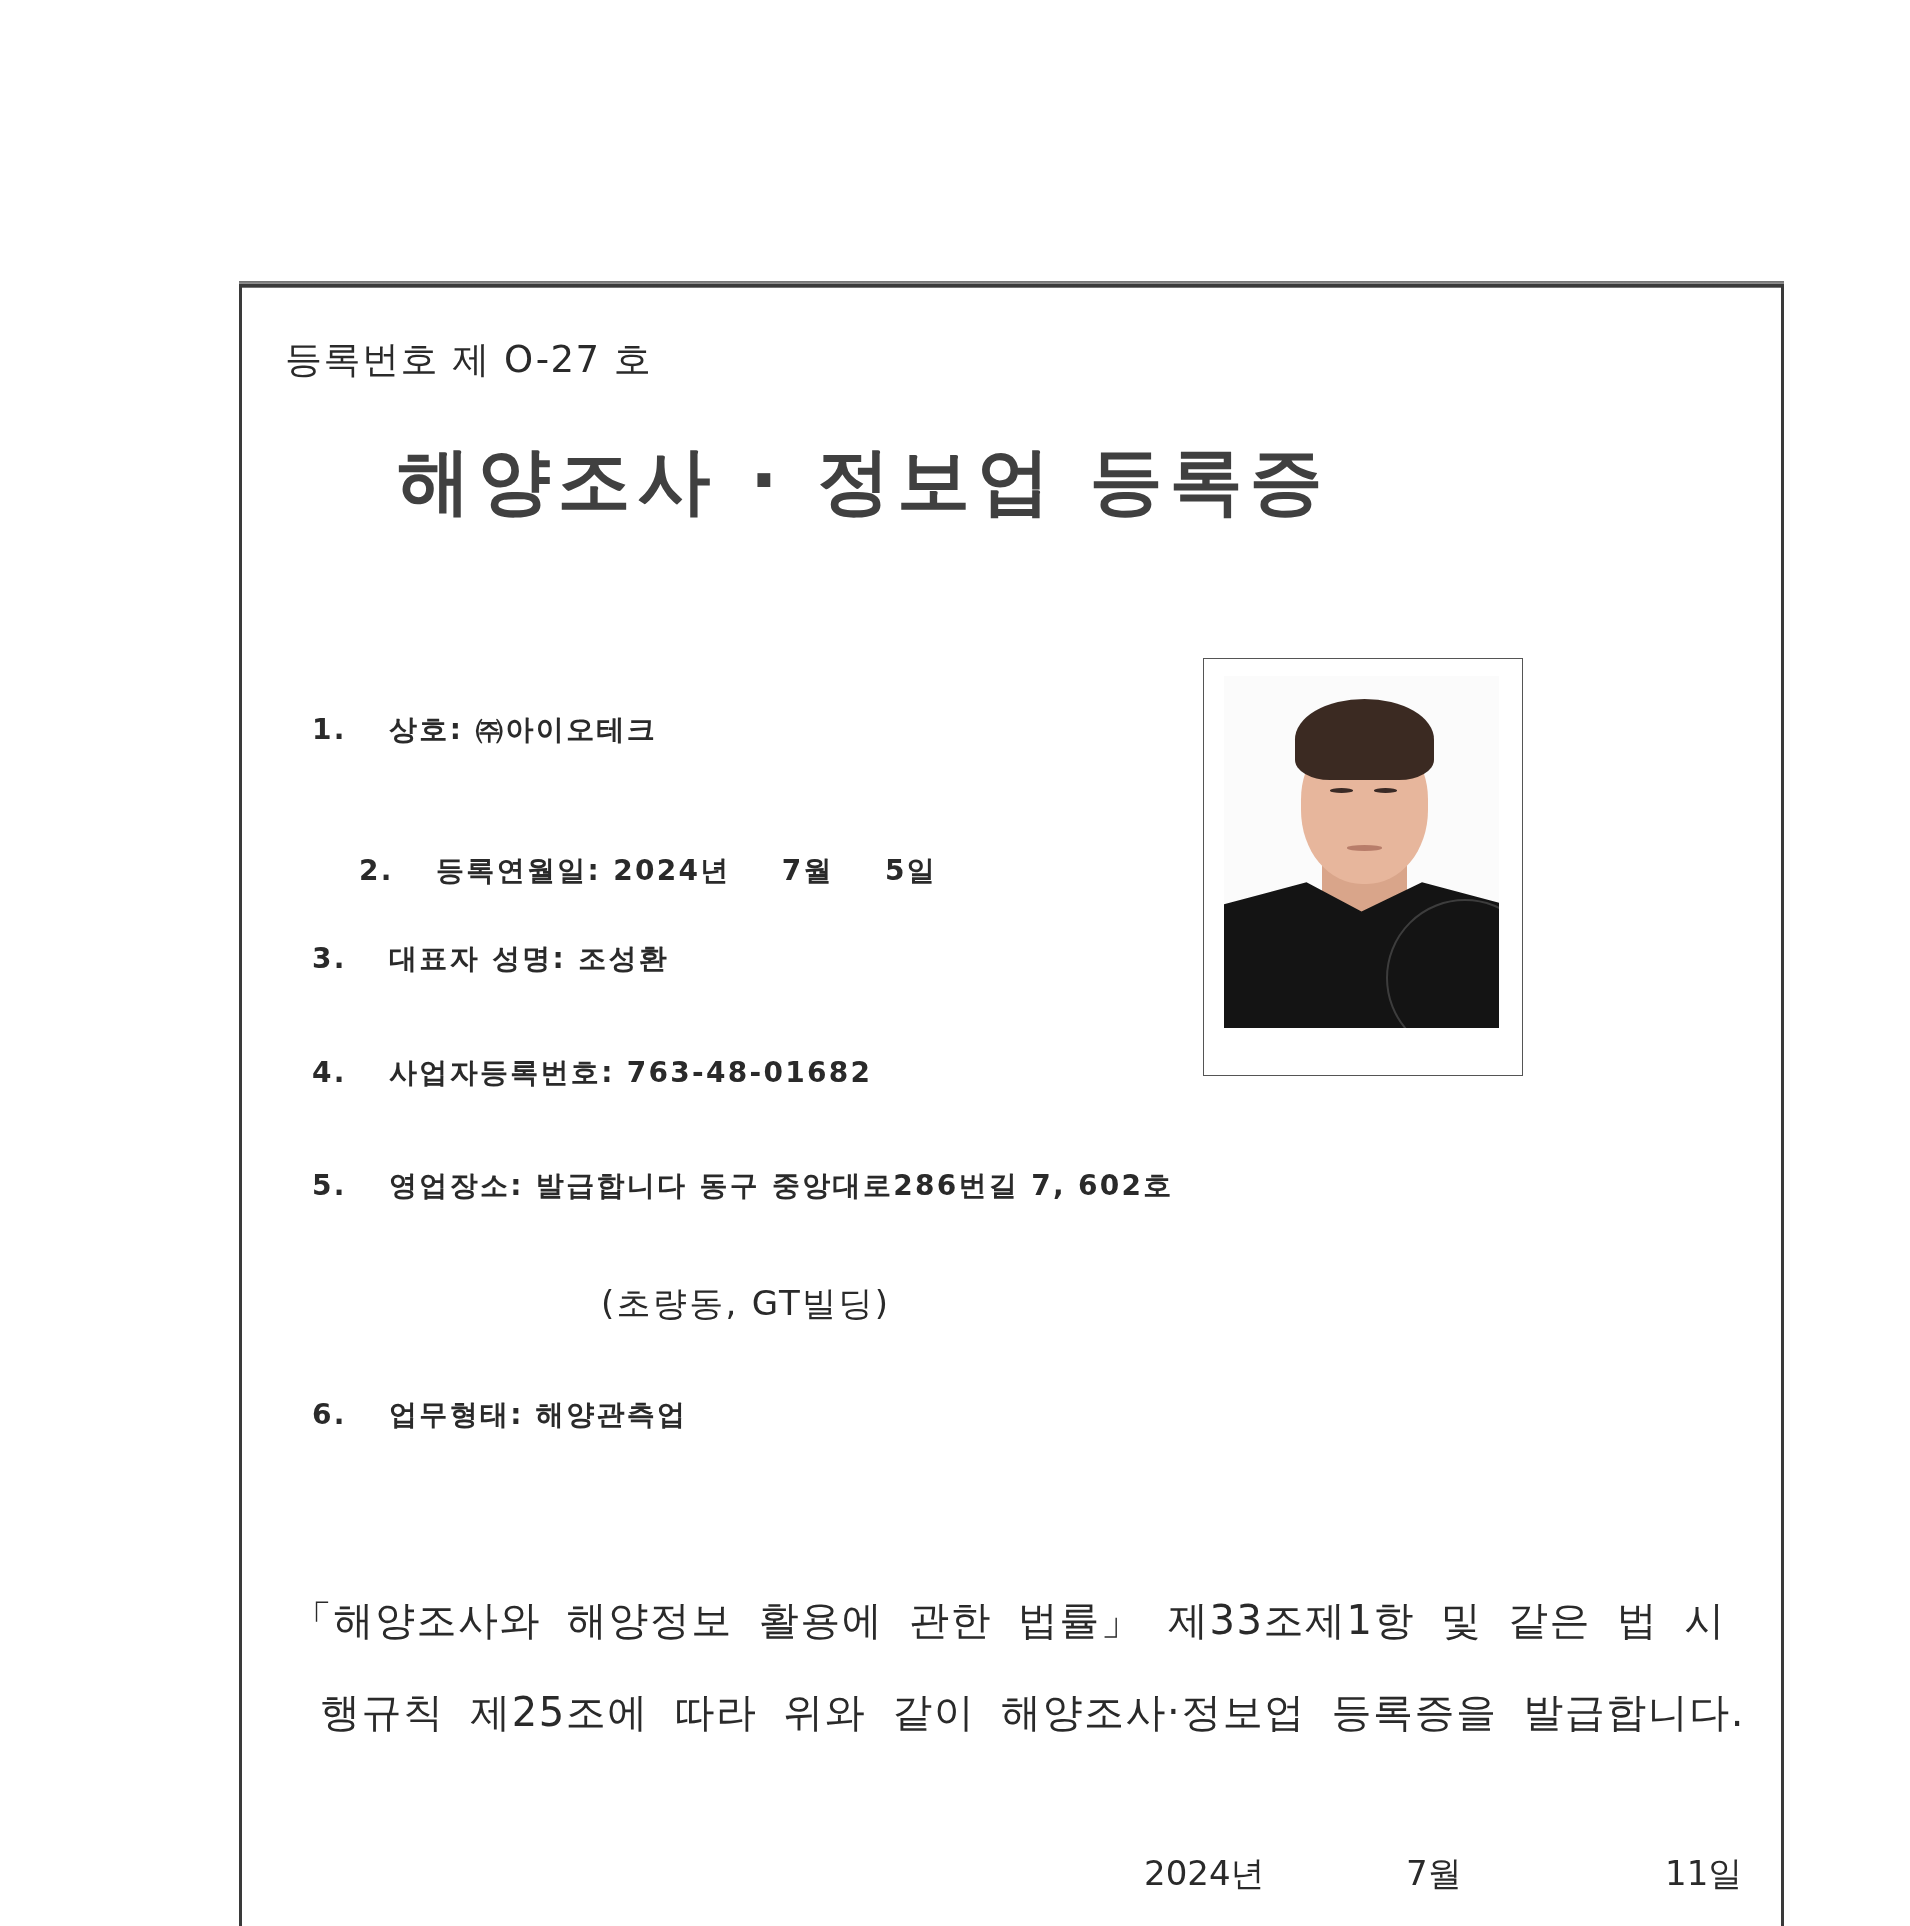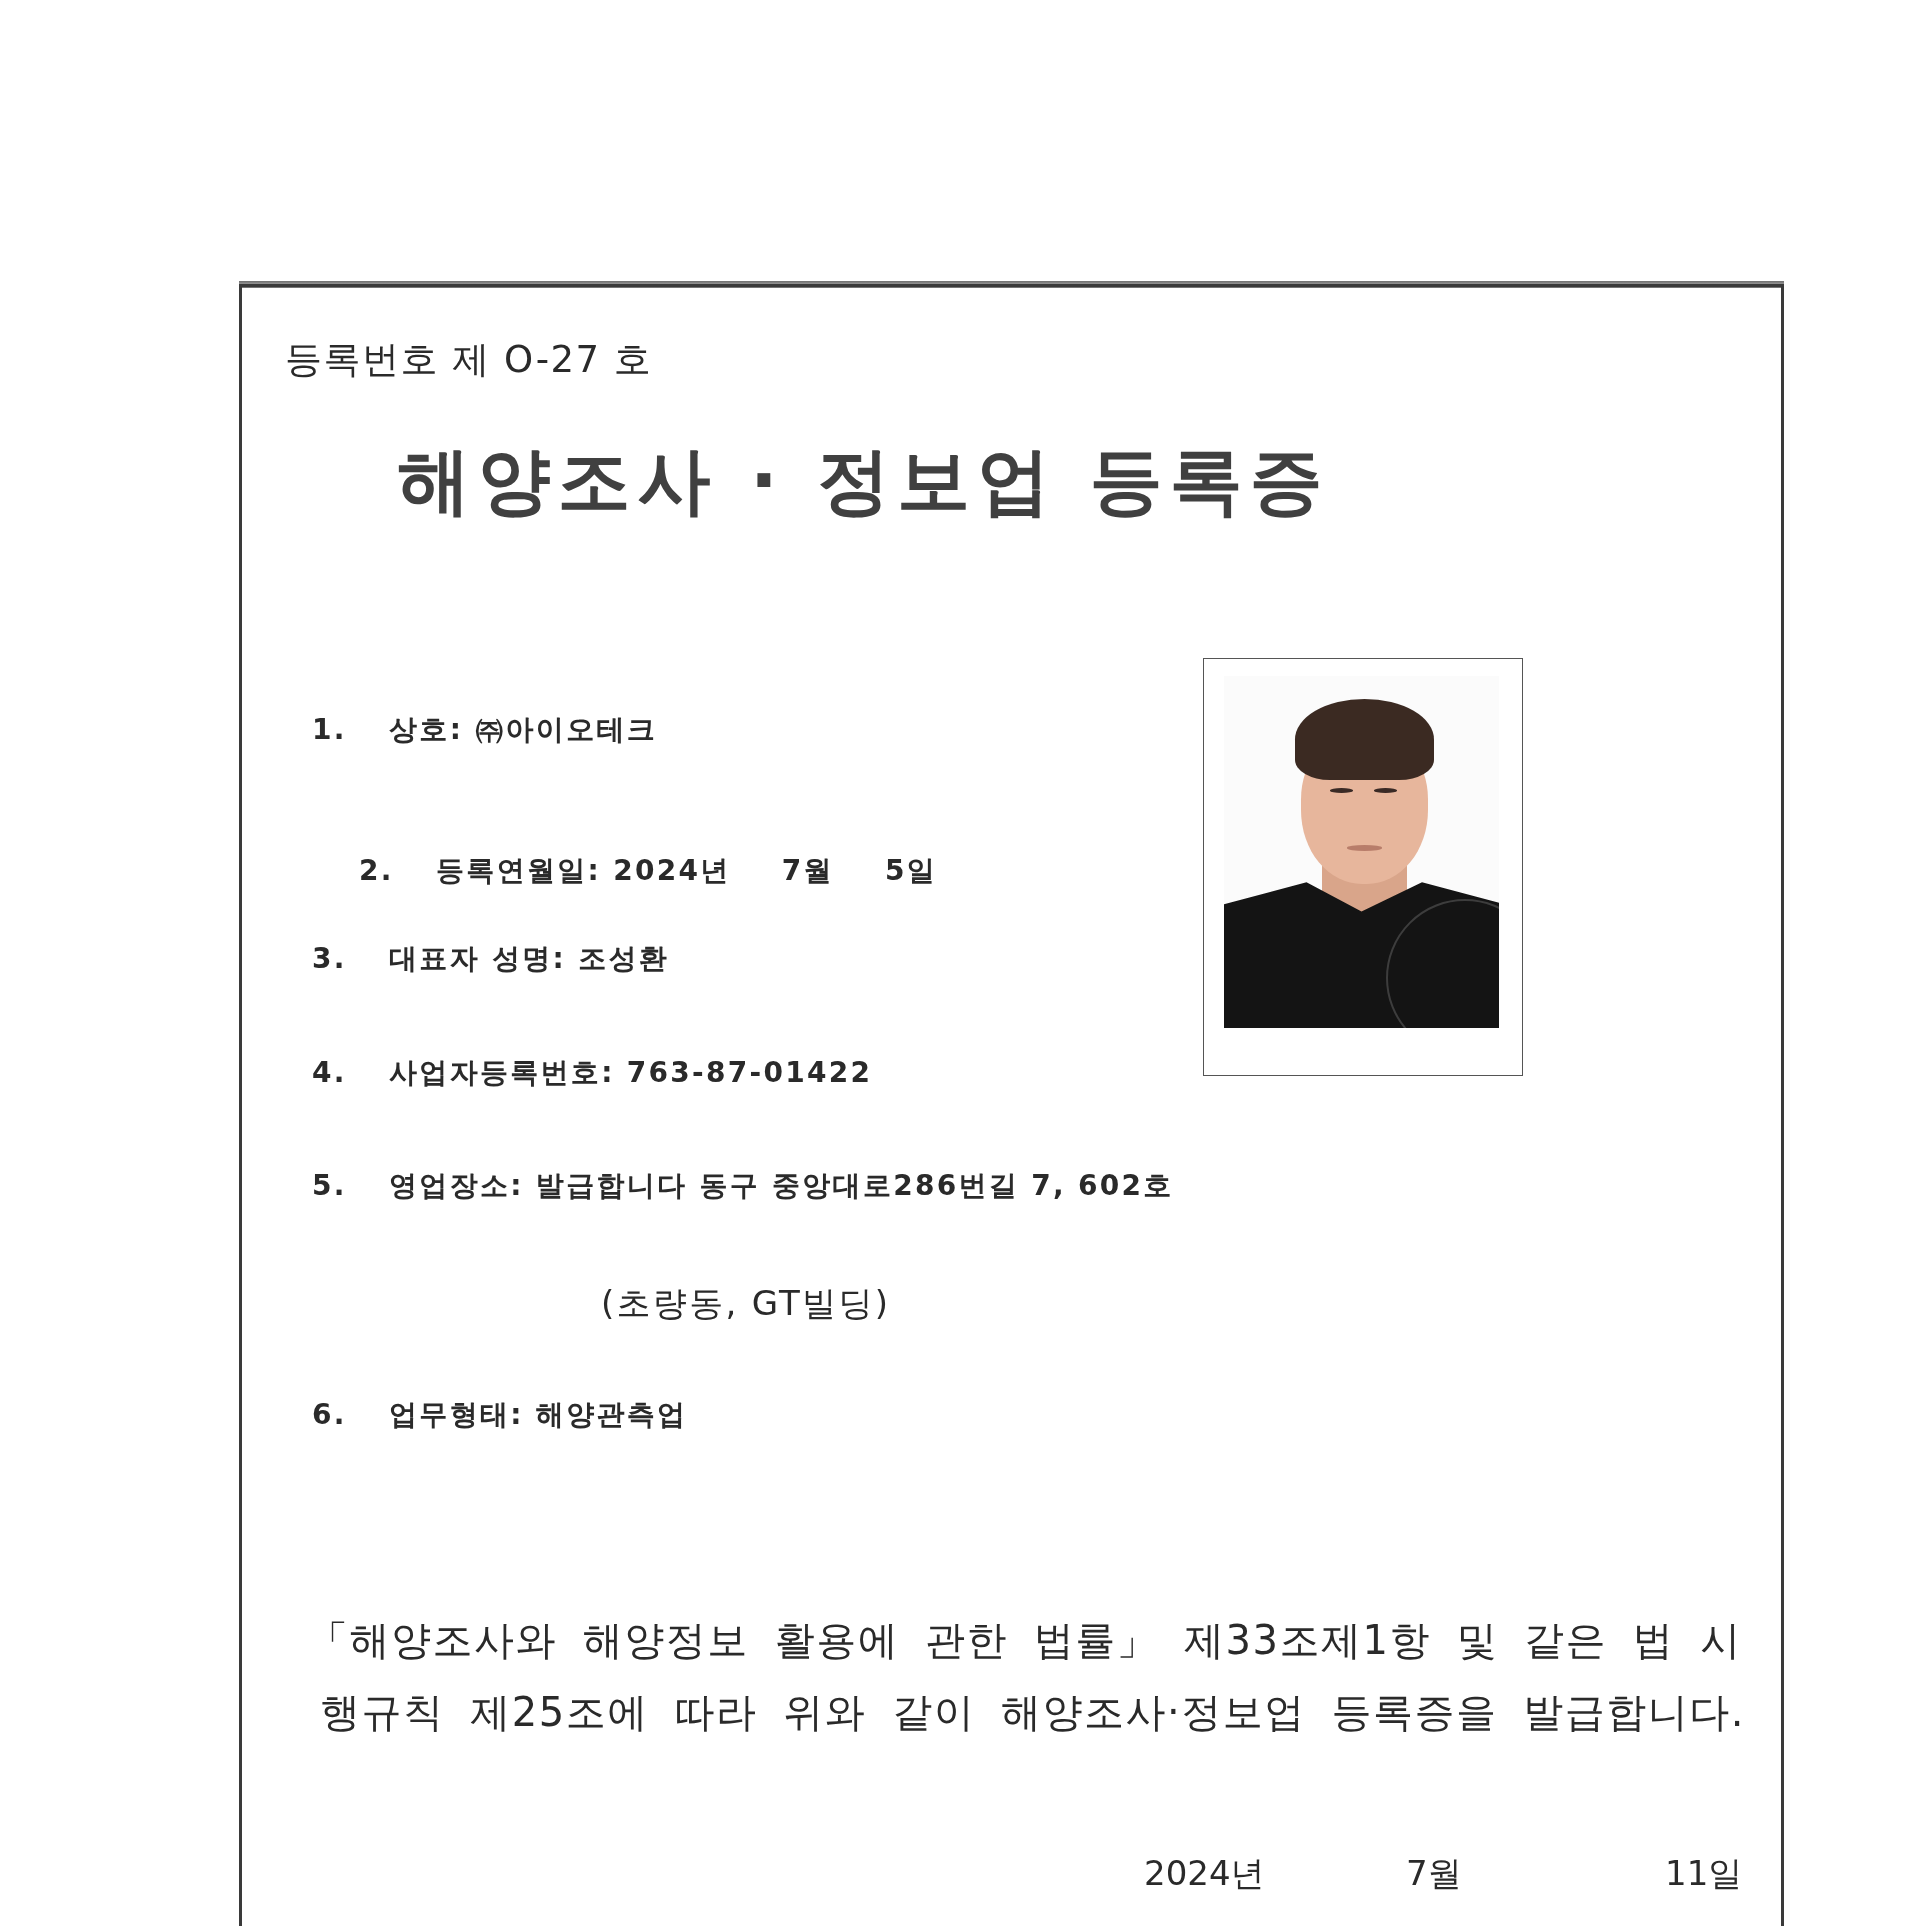--- a/index.html
+++ b/index.html
@@ -35,21 +35,21 @@
                    background: #e7b69c; border-radius: 45% 45% 48% 48%; }
     .photo .hair { position: absolute; left: 71px; top: 23px; width: 139px; height: 81px;
                    background: #3b2a22; border-radius: 50% 50% 25% 25%; }
     .photo .eye { position: absolute; top: 112px; width: 23px; height: 4.6px; background: #3a2a25; border-radius: 50%; }
     .photo .eye.l { left: 106px; } .photo .eye.r { left: 150px; }
     .photo .mouth { position: absolute; left: 123px; top: 169px; width: 35px; height: 5.4px;
                     background: #b87d6a; border-radius: 50%; }
     .photo .pattern { position: absolute; left: 162px; top: 223px; width: 154px; height: 154px;
                       border: 2.3px solid #3d3d3d; border-radius: 50%; }
     .legal { left: 304px; font-size: 40px; letter-spacing: 1.5px; word-spacing: 11.6px; }
-    .legal1 { top: 1593px; left: 308px; width: 1406px; text-align: justify; text-align-last: justify; margin-top: 20px; }
+    .legal1 { top: 1593px; left: 292px; width: 1406px; text-align: justify; text-align-last: justify; }
     .legal2 { top: 1685px; left: 320px; width: 1391px; text-align: justify; text-align-last: justify; }
     .issue-date { top: 1851px; font-size: 34px; }
     .issue-year { left: 1144px; }
     .issue-month { left: 1406px; }
     .issue-day { left: 1633px; margin-left: 32px; }
   </style>
 </head>
 <body>
 
 <div class="frame-top-bold"></div>
@@ -77,21 +77,21 @@
 
 <div class="abs item item3">
   <span class="num">3.</span>
   <span>대표자 성명:</span>
   <span>조성환</span>
 </div>
 
 <div class="abs item item4">
   <span class="num">4.</span>
   <span>사업자등록번호:</span>
-  <span>763-87-01422</span>
+  <span>763-48-01682</span>
 </div>
 
 <div class="abs item item5">
   <span class="num">5.</span>
   <span>영업장소:</span>
   <span>발급합니다 동구 중앙대로286번길 7, 602호</span>
 </div>
 <div class="abs item5b">(초량동, GT빌딩)</div>
 
 <div class="abs item item6">

